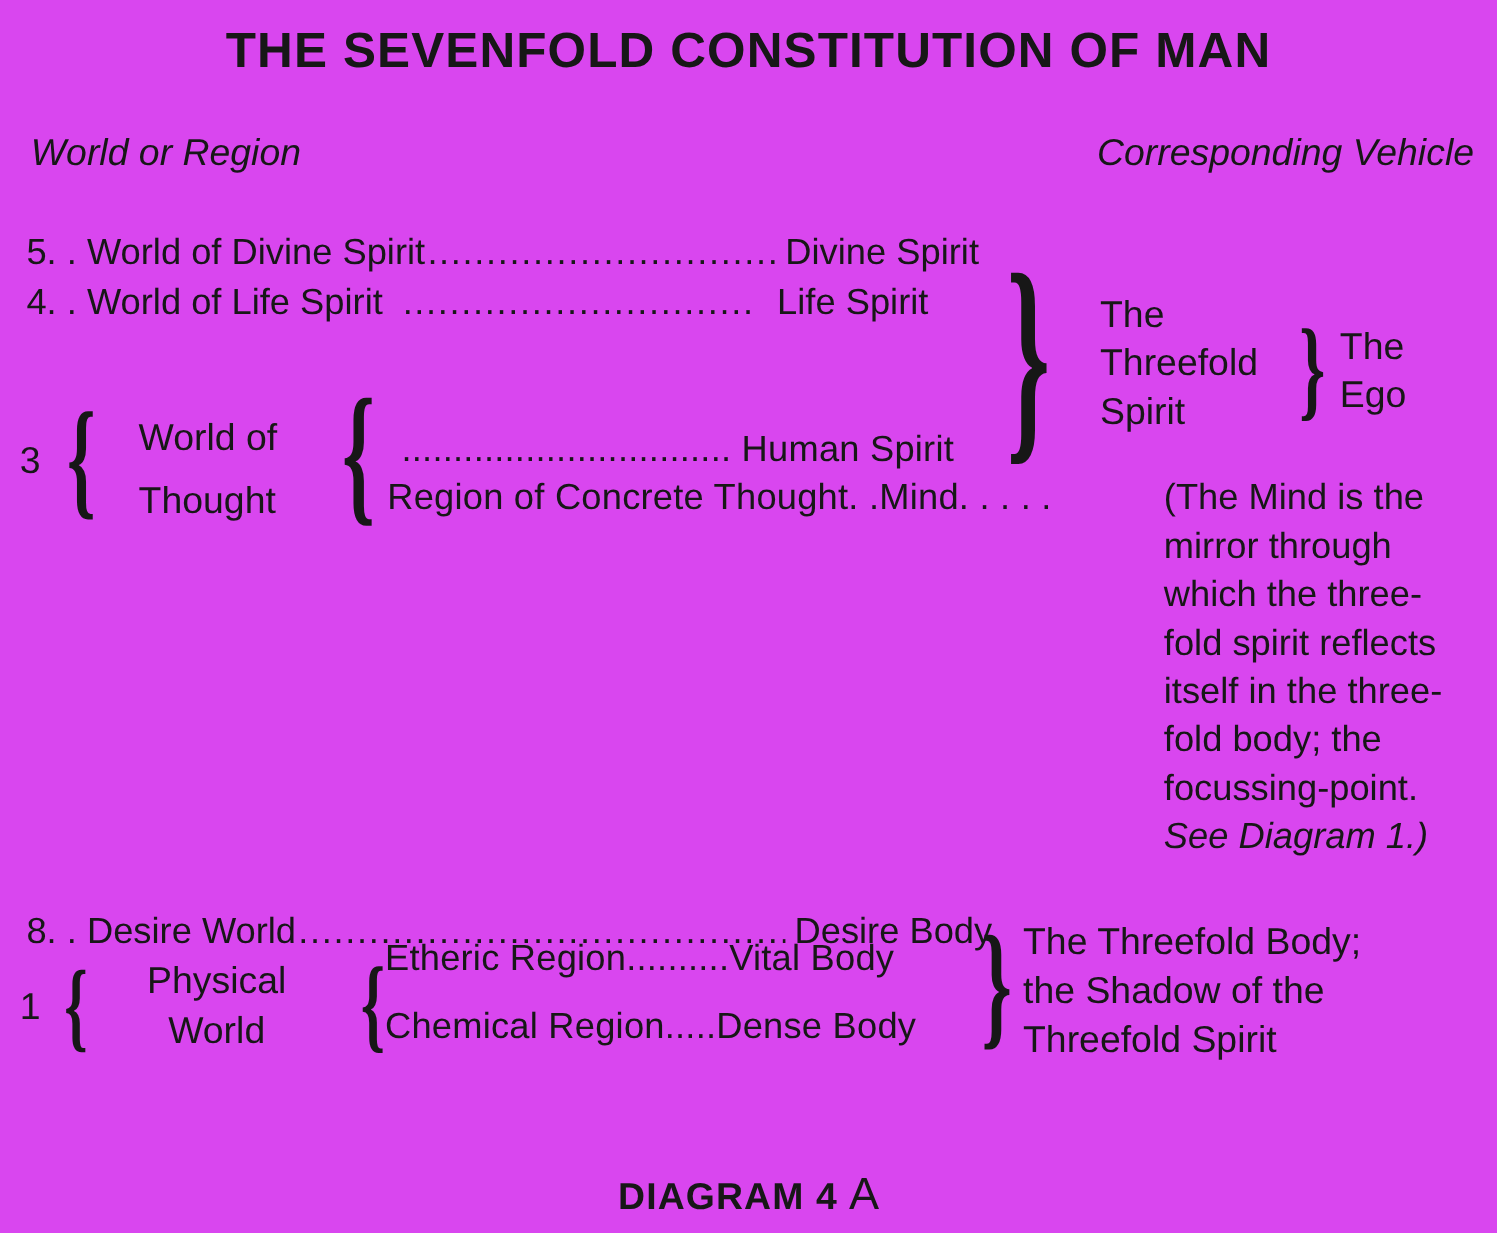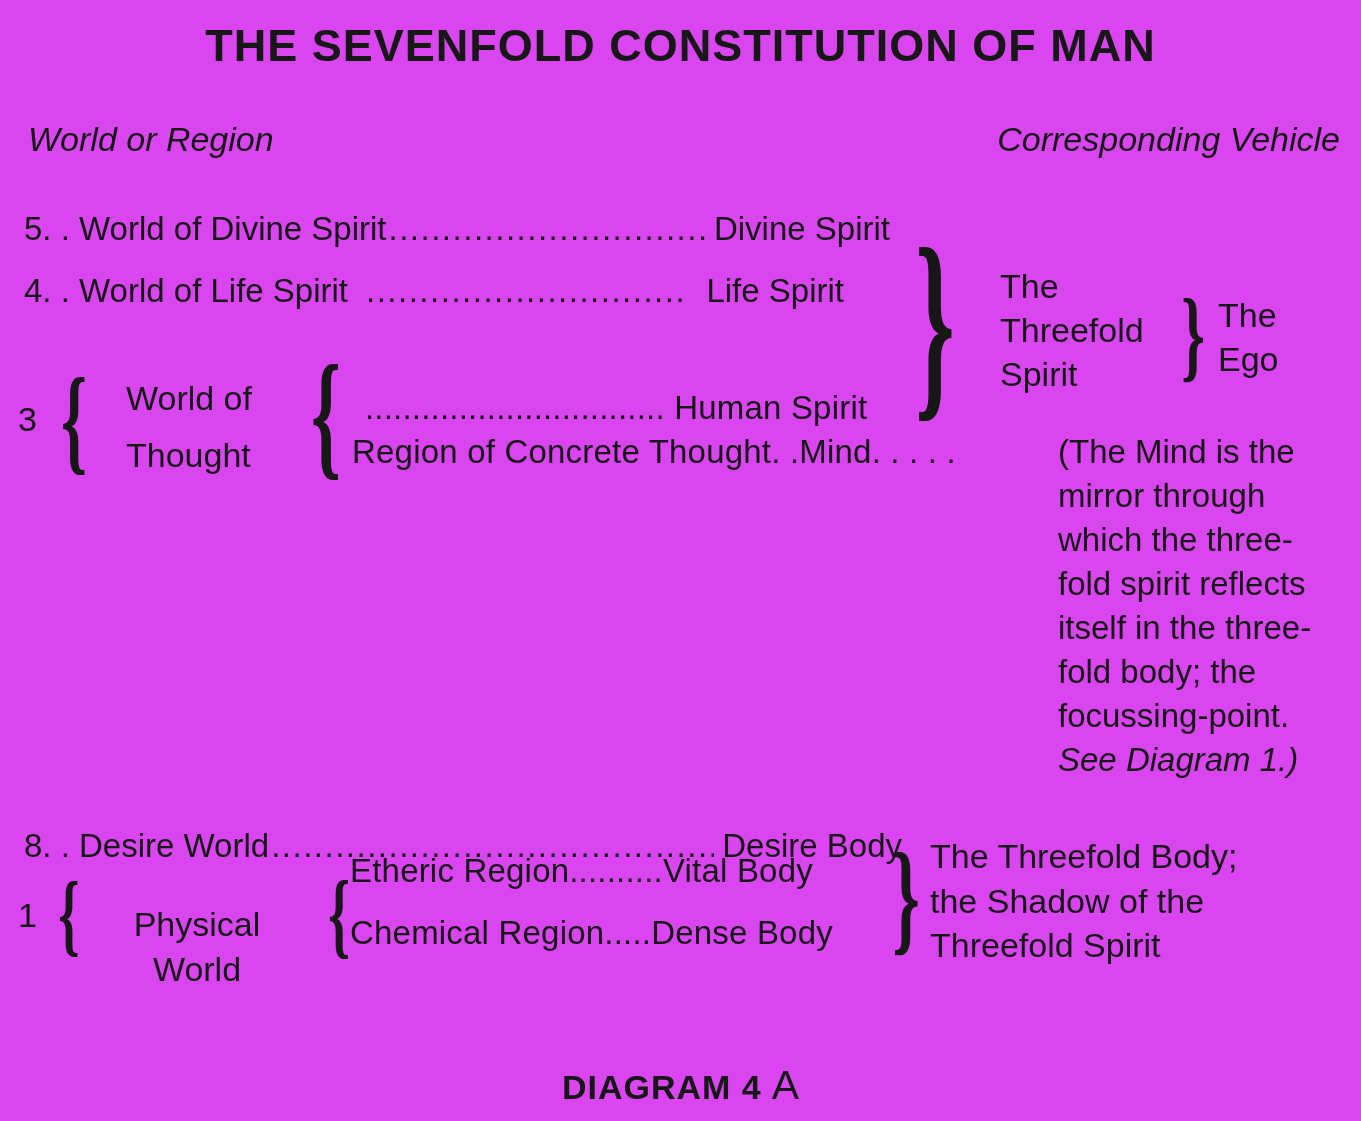--- a/index.html
+++ b/index.html
@@ -64,21 +64,21 @@
 
   <div class="hdr abs" style="left:28px; top:120px;">World or Region</div>
   <div class="hdr abs" style="right:21px; top:120px;">Corresponding Vehicle</div>
 
   <div class="row abs" style="left:24px; top:210px; width:866px;">
     <span class="lbl">5. . World of Divine Spirit</span>
     <span class="leader">................................................................</span>
     <span class="veh">Divine Spirit</span>
   </div>
 
-  <div class="row abs" style="left:24px; top:272px; width:820px;gap:16px;">
+  <div class="row abs" style="left:24px; top:255px; width:820px;gap:16px;">
     <span class="lbl">4. . World of Life Spirit</span>
     <span class="leader">................................................................</span>
     <span class="veh">Life Spirit</span>
   </div>
 
   <div class="bignum abs" style="left:18px; top:400px;">3</div>
 
   <div class="brace" style="left:50px; top:358px; width:48px; height:122px;">
     <span style="font-size:66px; transform:scaleY(1.8);">{</span>
   </div>
@@ -124,21 +124,21 @@
     <span class="leader">................................................................</span>
     <span class="veh">Desire Body</span>
   </div>
 
   <div class="bignum abs" style="left:18px; top:896px;">1</div>
 
   <div class="brace" style="left:50px; top:866px; width:38px; height:96px;">
     <span style="font-size:54px; transform:scaleY(1.68);">{</span>
   </div>
 
-  <div class="stack pre abs" style="left:112px; top:870px; width:170px; text-align:center; line-height:45px;margin-top:32px;">Physical
+  <div class="stack pre abs" style="left:112px; top:870px; width:170px; text-align:center; line-height:45px;">Physical
 World</div>
 
   <div class="brace" style="left:320px; top:864px; width:38px; height:100px;">
     <span style="font-size:56px; transform:scaleY(1.7);">{</span>
   </div>
 
   <div class="t abs" style="left:350px; top:852px;">Etheric Region..........Vital Body</div>
   <div class="t abs" style="left:350px; top:914px;">Chemical Region.....Dense Body</div>
 
   <div class="brace" style="left:884px; top:832px; width:44px; height:132px;">

